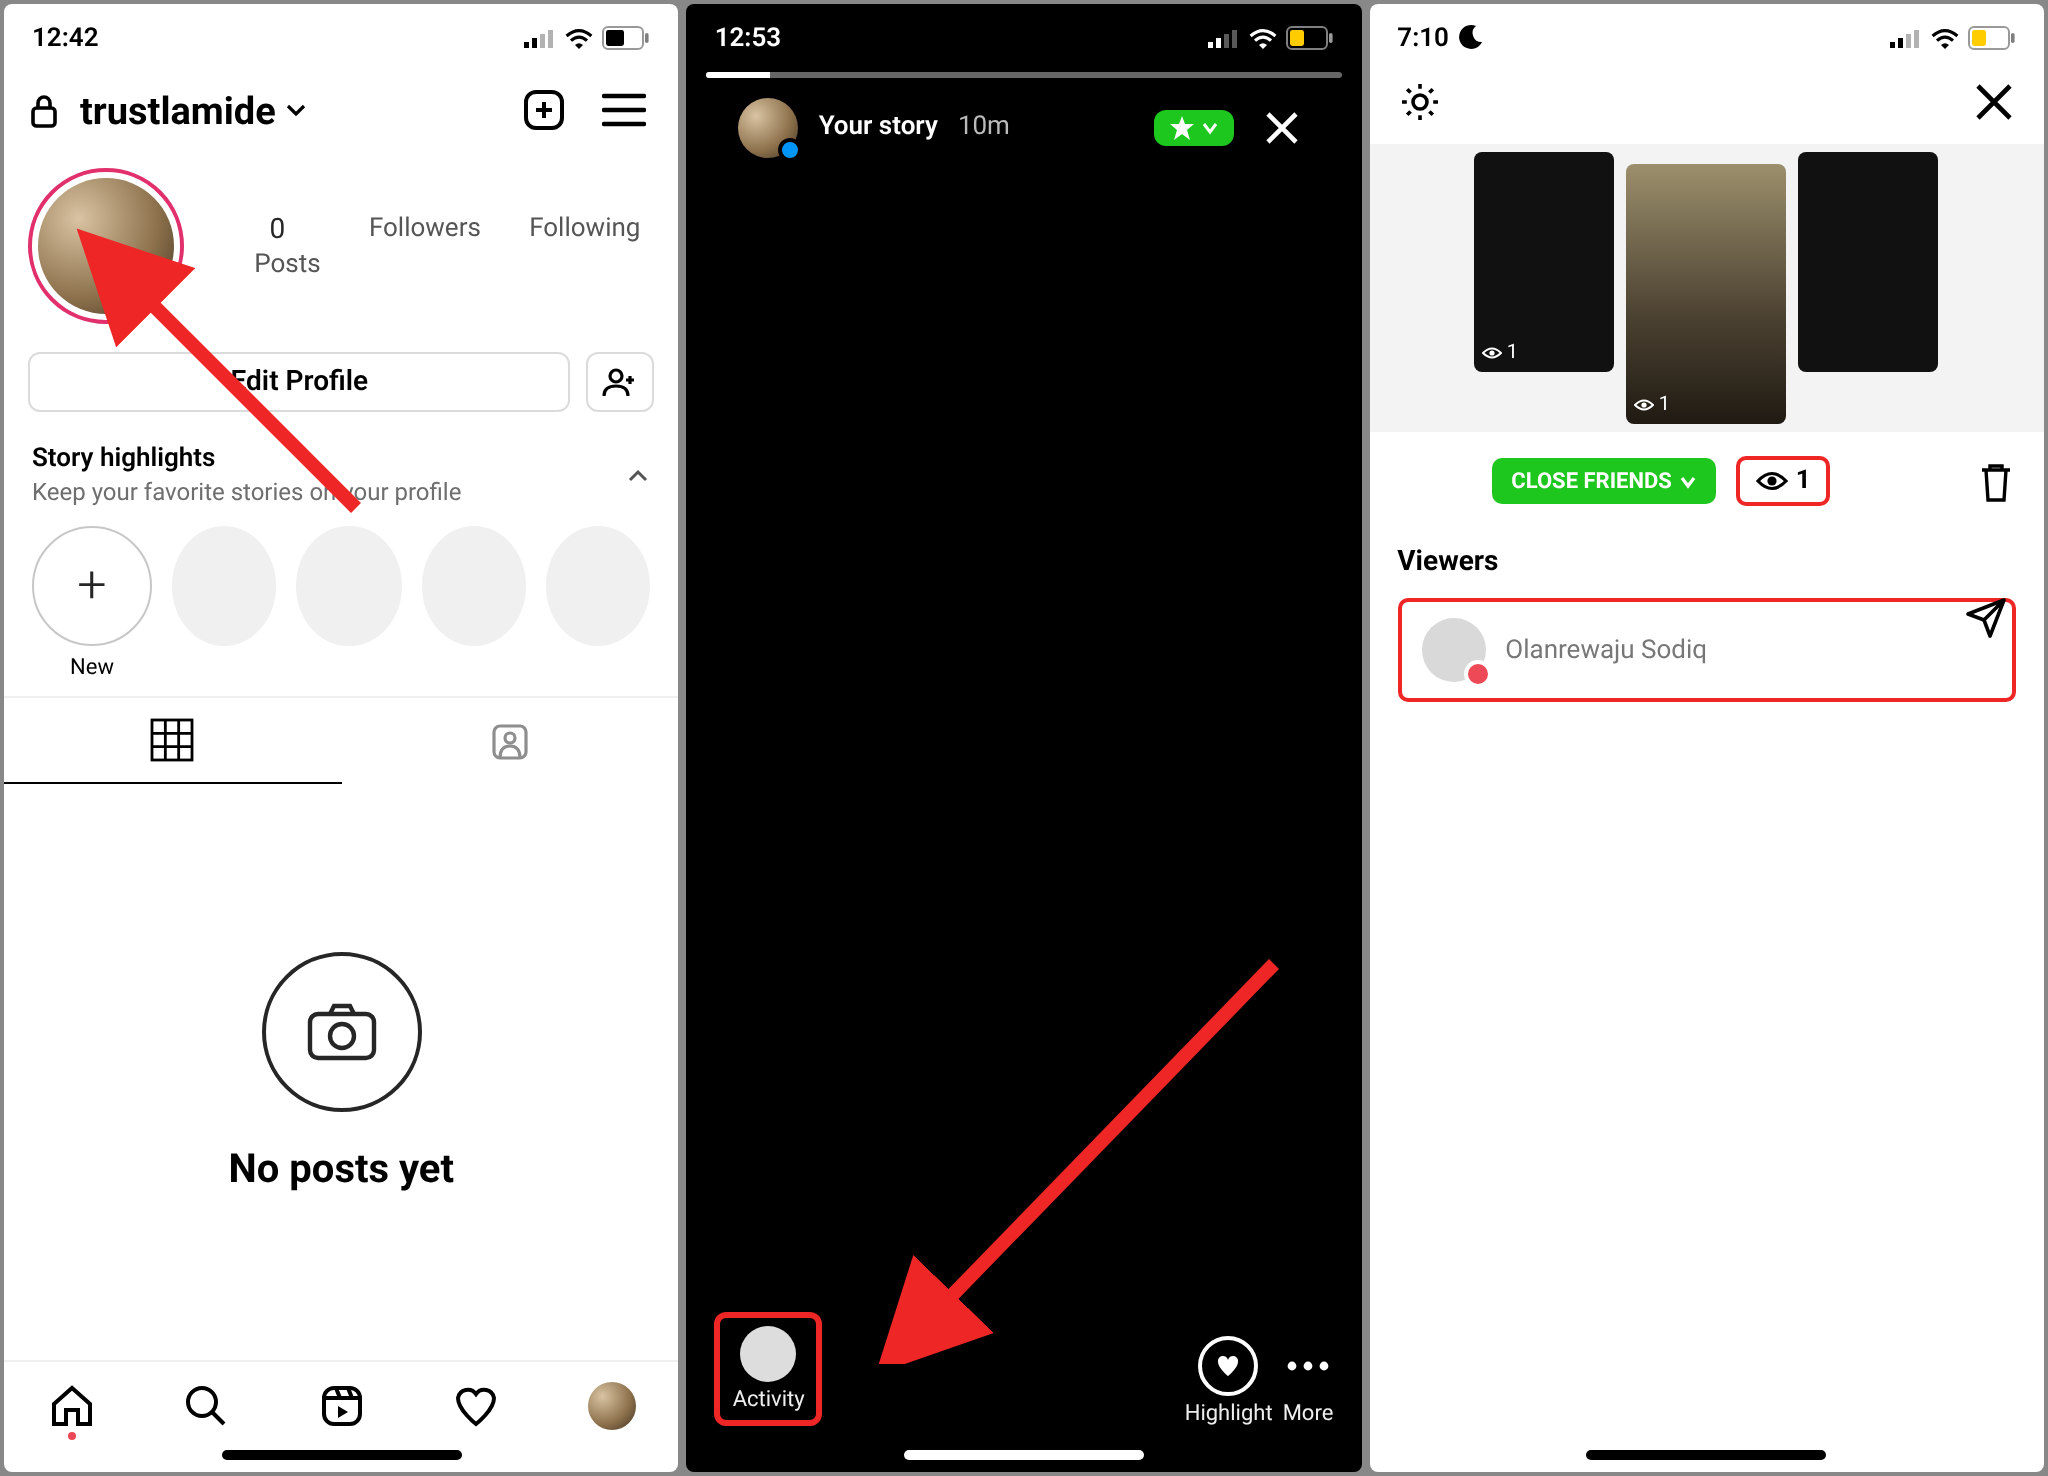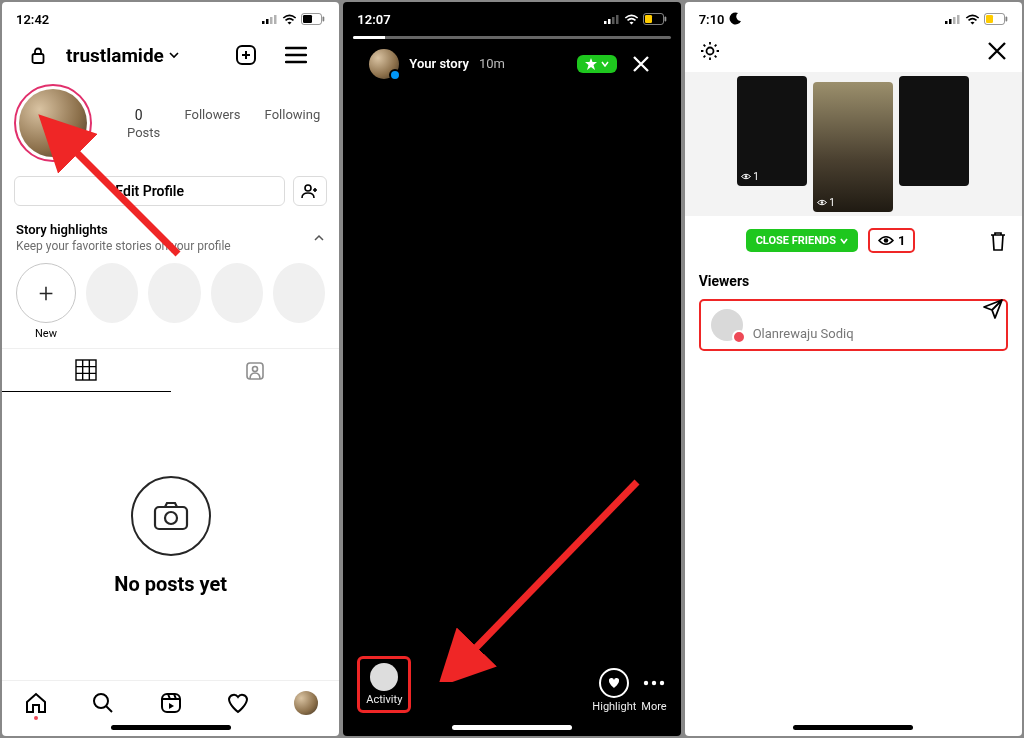--- a/index.html
+++ b/index.html
@@ -29,22 +29,22 @@
     padding: 6px 14px 0 14px;
     height: 28px;
     font-size: 13px;
     font-weight: 600;
   }
   .status-right { display: flex; align-items: center; gap: 4px; }
   .status-right svg { display: block; }
   .phone-header {
     display: flex;
     align-items: center;
-    padding: 10px 28px;
-    gap: 20px;
+    padding: 10px 12px;
+    gap: 10px;
   }
   .username-row { display:flex; align-items:center; gap:4px; flex:1; font-weight:700; font-size:19px;}
   .icon-btn { width: 30px; height: 30px; display:flex; align-items:center; justify-content:center; }
   .profile-row { display:flex; align-items:center; padding: 4px 12px 6px 12px; gap: 18px; }
   .avatar-ring {
     width: 78px; height: 78px; border-radius:50%;
     border: 2.5px solid #e1306c;
     display:flex; align-items:center; justify-content:center;
     position: relative;
   }
@@ -127,21 +127,21 @@
   }
   .eye-count {
     border:2px solid #ef2626; border-radius:5px; padding:3px 8px;
     display:flex; align-items:center; gap:4px; font-weight:700; font-size:13px;
   }
   .trash { margin-left:auto; }
   .viewers-title { font-weight:700; padding: 8px 14px 6px 14px; font-size:14px;}
   .viewer-row {
     border:2px solid #ef2626; border-radius:5px;
     margin: 4px 14px; padding: 8px 10px;
-    display:flex; align-items:flex-end; gap:10px;
+    display:flex; align-items:center; gap:10px;
   }
   .viewer-avatar { width:32px; height:32px; border-radius:50%; background:#d9d9d9; position:relative;}
   .viewer-heart { position:absolute; bottom:-3px; right:-3px; width:14px; height:14px; background:#ed4956; border-radius:50%; border:2px solid #fff;}
   .viewer-name { color:#777; font-size:13px;}
   .send-icon { position:absolute; right:18px; top:296px;}
   svg { display:block; }
 </style>
 </head>
 <body>
 
@@ -306,21 +306,21 @@
         <marker id="ah1" markerWidth="8" markerHeight="8" refX="2" refY="4" orient="auto">
           <path d="M0 0 L8 4 L0 8 Z" fill="#ef2626"></path>
         </marker>
       </defs>
     <line x1="140" y1="140" x2="30" y2="30" stroke="#ef2626" stroke-width="7" marker-end="url(#ah1)"></line>
   </svg>
 </div>
 
 <div class="phone dark">
   <div class="status-bar">
-    <span>12:07</span>
+    <span>12:53</span>
     <span class="status-right">
       <svg width="16" height="10" viewBox="0 0 16 10">
           <rect x="0" y="7" width="2.5" height="3" fill="#fff"></rect>
           <rect x="4" y="5" width="2.5" height="5" fill="#fff"></rect>
           <rect x="8" y="3" width="2.5" height="7" fill="#fff" opacity="0.35"></rect>
           <rect x="12" y="1" width="2.5" height="9" fill="#fff" opacity="0.35"></rect>
         </svg>
       <svg width="15" height="11" viewBox="0 0 15 11">
           <path d="M7.5 10.5 L5.5 8.5 Q7.5 6.8 9.5 8.5 Z" fill="#fff"></path>
           <path d="M3.5 6.3 Q7.5 2.8 11.5 6.3" stroke="#fff" stroke-width="1.6" fill="none"></path>

